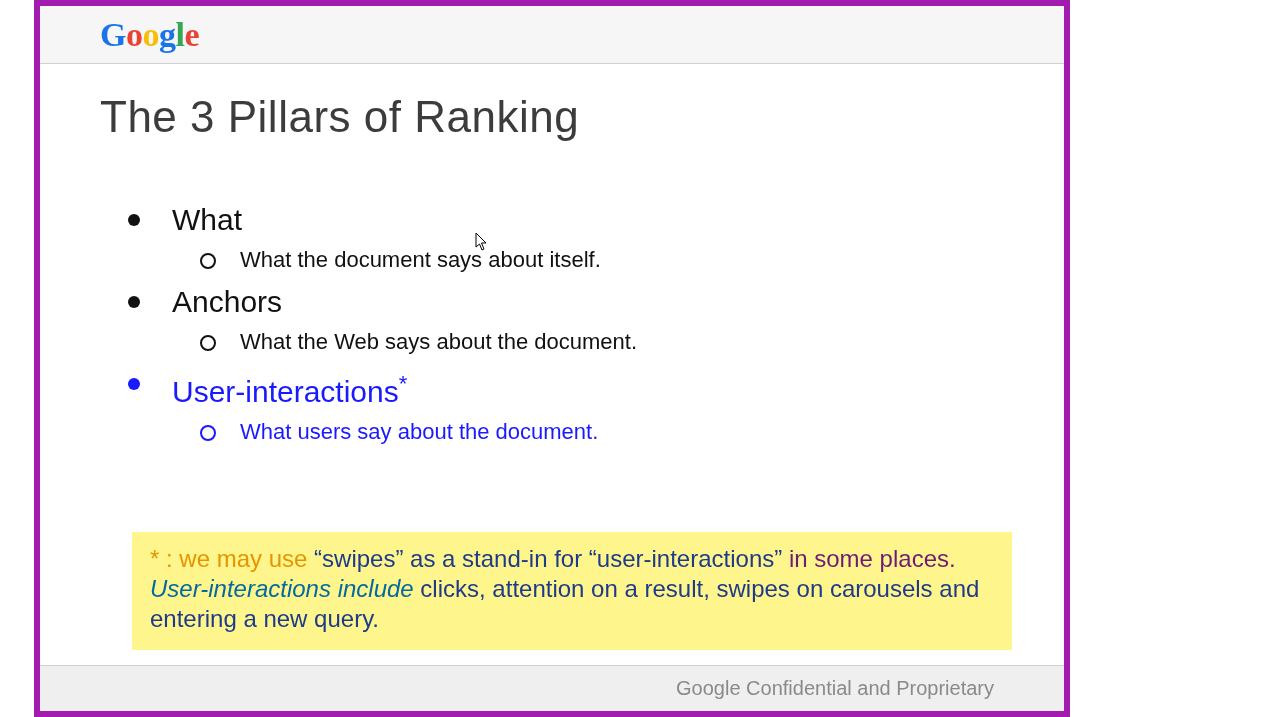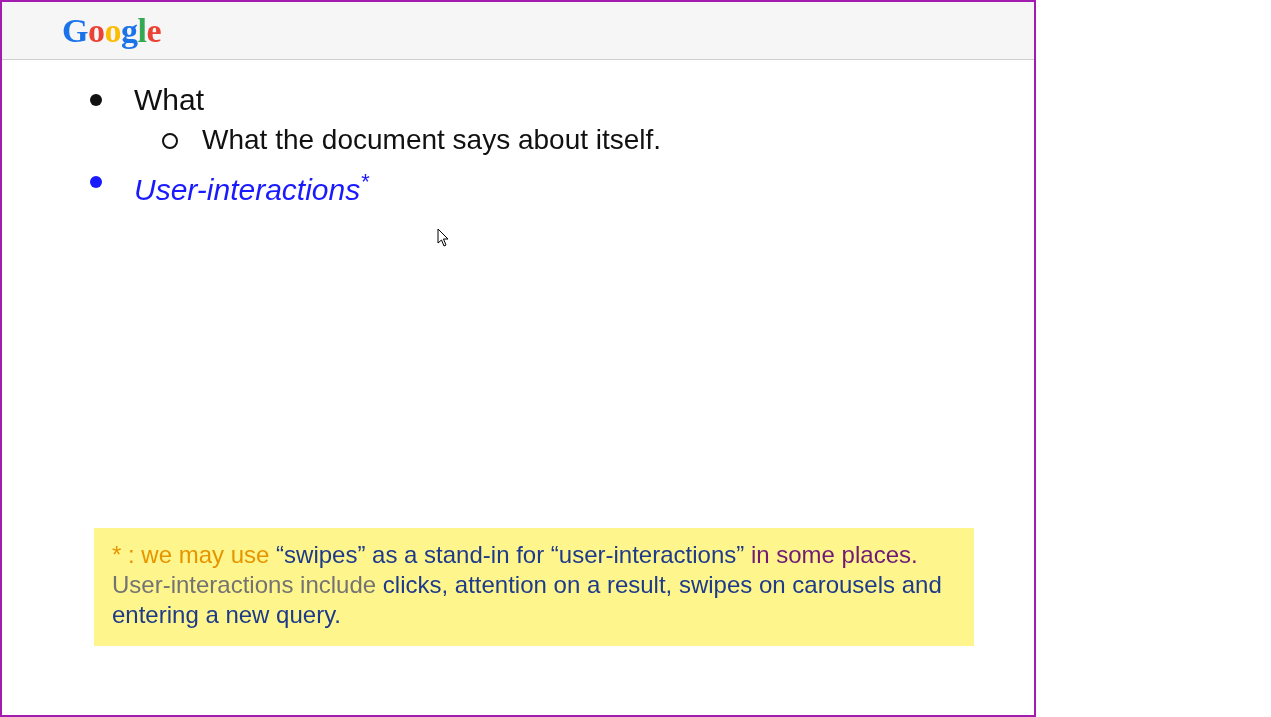--- a/index.html
+++ b/index.html
@@ -2,26 +2,27 @@
 <html><head>
   <meta charset="utf-8">
   <style>
     * { box-sizing: border-box; margin: 0; padding: 0; }
     html, body { width: 1271px; height: 717px; background: #fff; }
     body { font-family: Arial, Helvetica, sans-serif; position: relative; }
 
     .slide {
       width: 1036px;
       height: 717px;
-      border: 2px solid #a21caf;
+      border: 6px solid #a21caf;
       background: #fff;
       display: flex;
       flex-direction: column;
       position: relative;
       overflow: hidden;
+      margin-left: 34px;
     }
 
     .topbar {
       height: 58px;
       background: #f6f6f6;
       border-bottom: 1px solid #d0d0d0;
       display: flex;
       align-items: center;
       padding-left: 60px;
     }
@@ -71,38 +72,37 @@
       position: absolute;
       left: 0;
       top: 14px;
       width: 12px;
       height: 12px;
       border-radius: 50%;
       background: #111;
     }
     ul.bullets > li.highlight {
       color: #1a1aff;
-      font-style: italic;
     }
     ul.bullets > li.highlight::before {
       background: #1a1aff;
     }
     ul.bullets > li .asterisk {
       color: #1a1aff;
       font-size: 22px;
       vertical-align: super;
     }
 
     ul.subs {
       list-style: none;
       margin-top: 0;
       padding-left: 28px;
     }
     ul.subs > li {
-      font-size: 28px;
+      font-size: 22px;
       line-height: 40px;
       color: #111;
       position: relative;
       padding-left: 40px;
     }
     ul.subs > li::before {
       content: "";
       position: absolute;
       left: 0;
       top: 13px;
@@ -121,21 +121,21 @@
       top: 526px;
       width: 880px;
       background: #fef68c;
       padding: 12px 18px 16px 18px;
       font-size: 24px;
       line-height: 30px;
     }
     .note .l1a { color: #e69500; }
     .note .l1b { color: #1e3a8a; }
     .note .l1c { color: #701a75; }
-    .note .l2a { color: #737373; }
+    .note .l2a { color: #0369a1; font-style: italic; }
     .note .l2b { color: #1e3a8a; }
 
     .bottombar {
       height: 46px;
       border-top: 1px solid #d0d0d0;
       background: #efefef;
       display: flex;
       align-items: center;
       justify-content: flex-end;
       padding-right: 70px;
@@ -159,37 +159,50 @@
 
 <div class="slide">
 
   <div class="topbar">
     <div class="logo">
       <span class="g1">G</span><span class="o1">o</span><span class="o2">o</span><span class="g2">g</span><span class="l">l</span><span class="e">e</span>
     </div>
   </div>
 
   <div class="content">
+    <h1 class="title">The 3 Pillars of Ranking</h1>
 
     <ul class="bullets">
       <li>
         <span>What</span>
         <ul class="subs">
           <li>What the document says about itself.</li>
         </ul>
       </li>
+      <li>
+        <span>Anchors</span>
+        <ul class="subs">
+          <li>What the Web says about the document.</li>
+        </ul>
+      </li>
       <li class="highlight">
         <span>User-interactions</span><span class="asterisk">*</span>
+        <ul class="subs">
+          <li>What users say about the document.</li>
+        </ul>
       </li>
     </ul>
 
     <svg class="cursor" viewBox="0 0 14 20">
       <path d="M1 1 L1 15 L4.5 12 L7 18 L9 17 L6.5 11 L11 11 Z" fill="#fff" stroke="#000" stroke-width="1"></path>
     </svg>
   </div>
 
   <div class="note">
     <span class="l1a">* : we may use </span><span class="l1b">“swipes” as a stand-in for “user-interactions” </span><span class="l1c">in some places.</span><br>
     <span class="l2a">User-interactions include </span><span class="l2b">clicks, attention on a result, swipes on carousels and entering a new query.</span>
   </div>
 
+  <div class="bottombar">
+    <div class="conf">Google Confidential and Proprietary</div>
+  </div>
 
 </div>
 
 </body></html>

